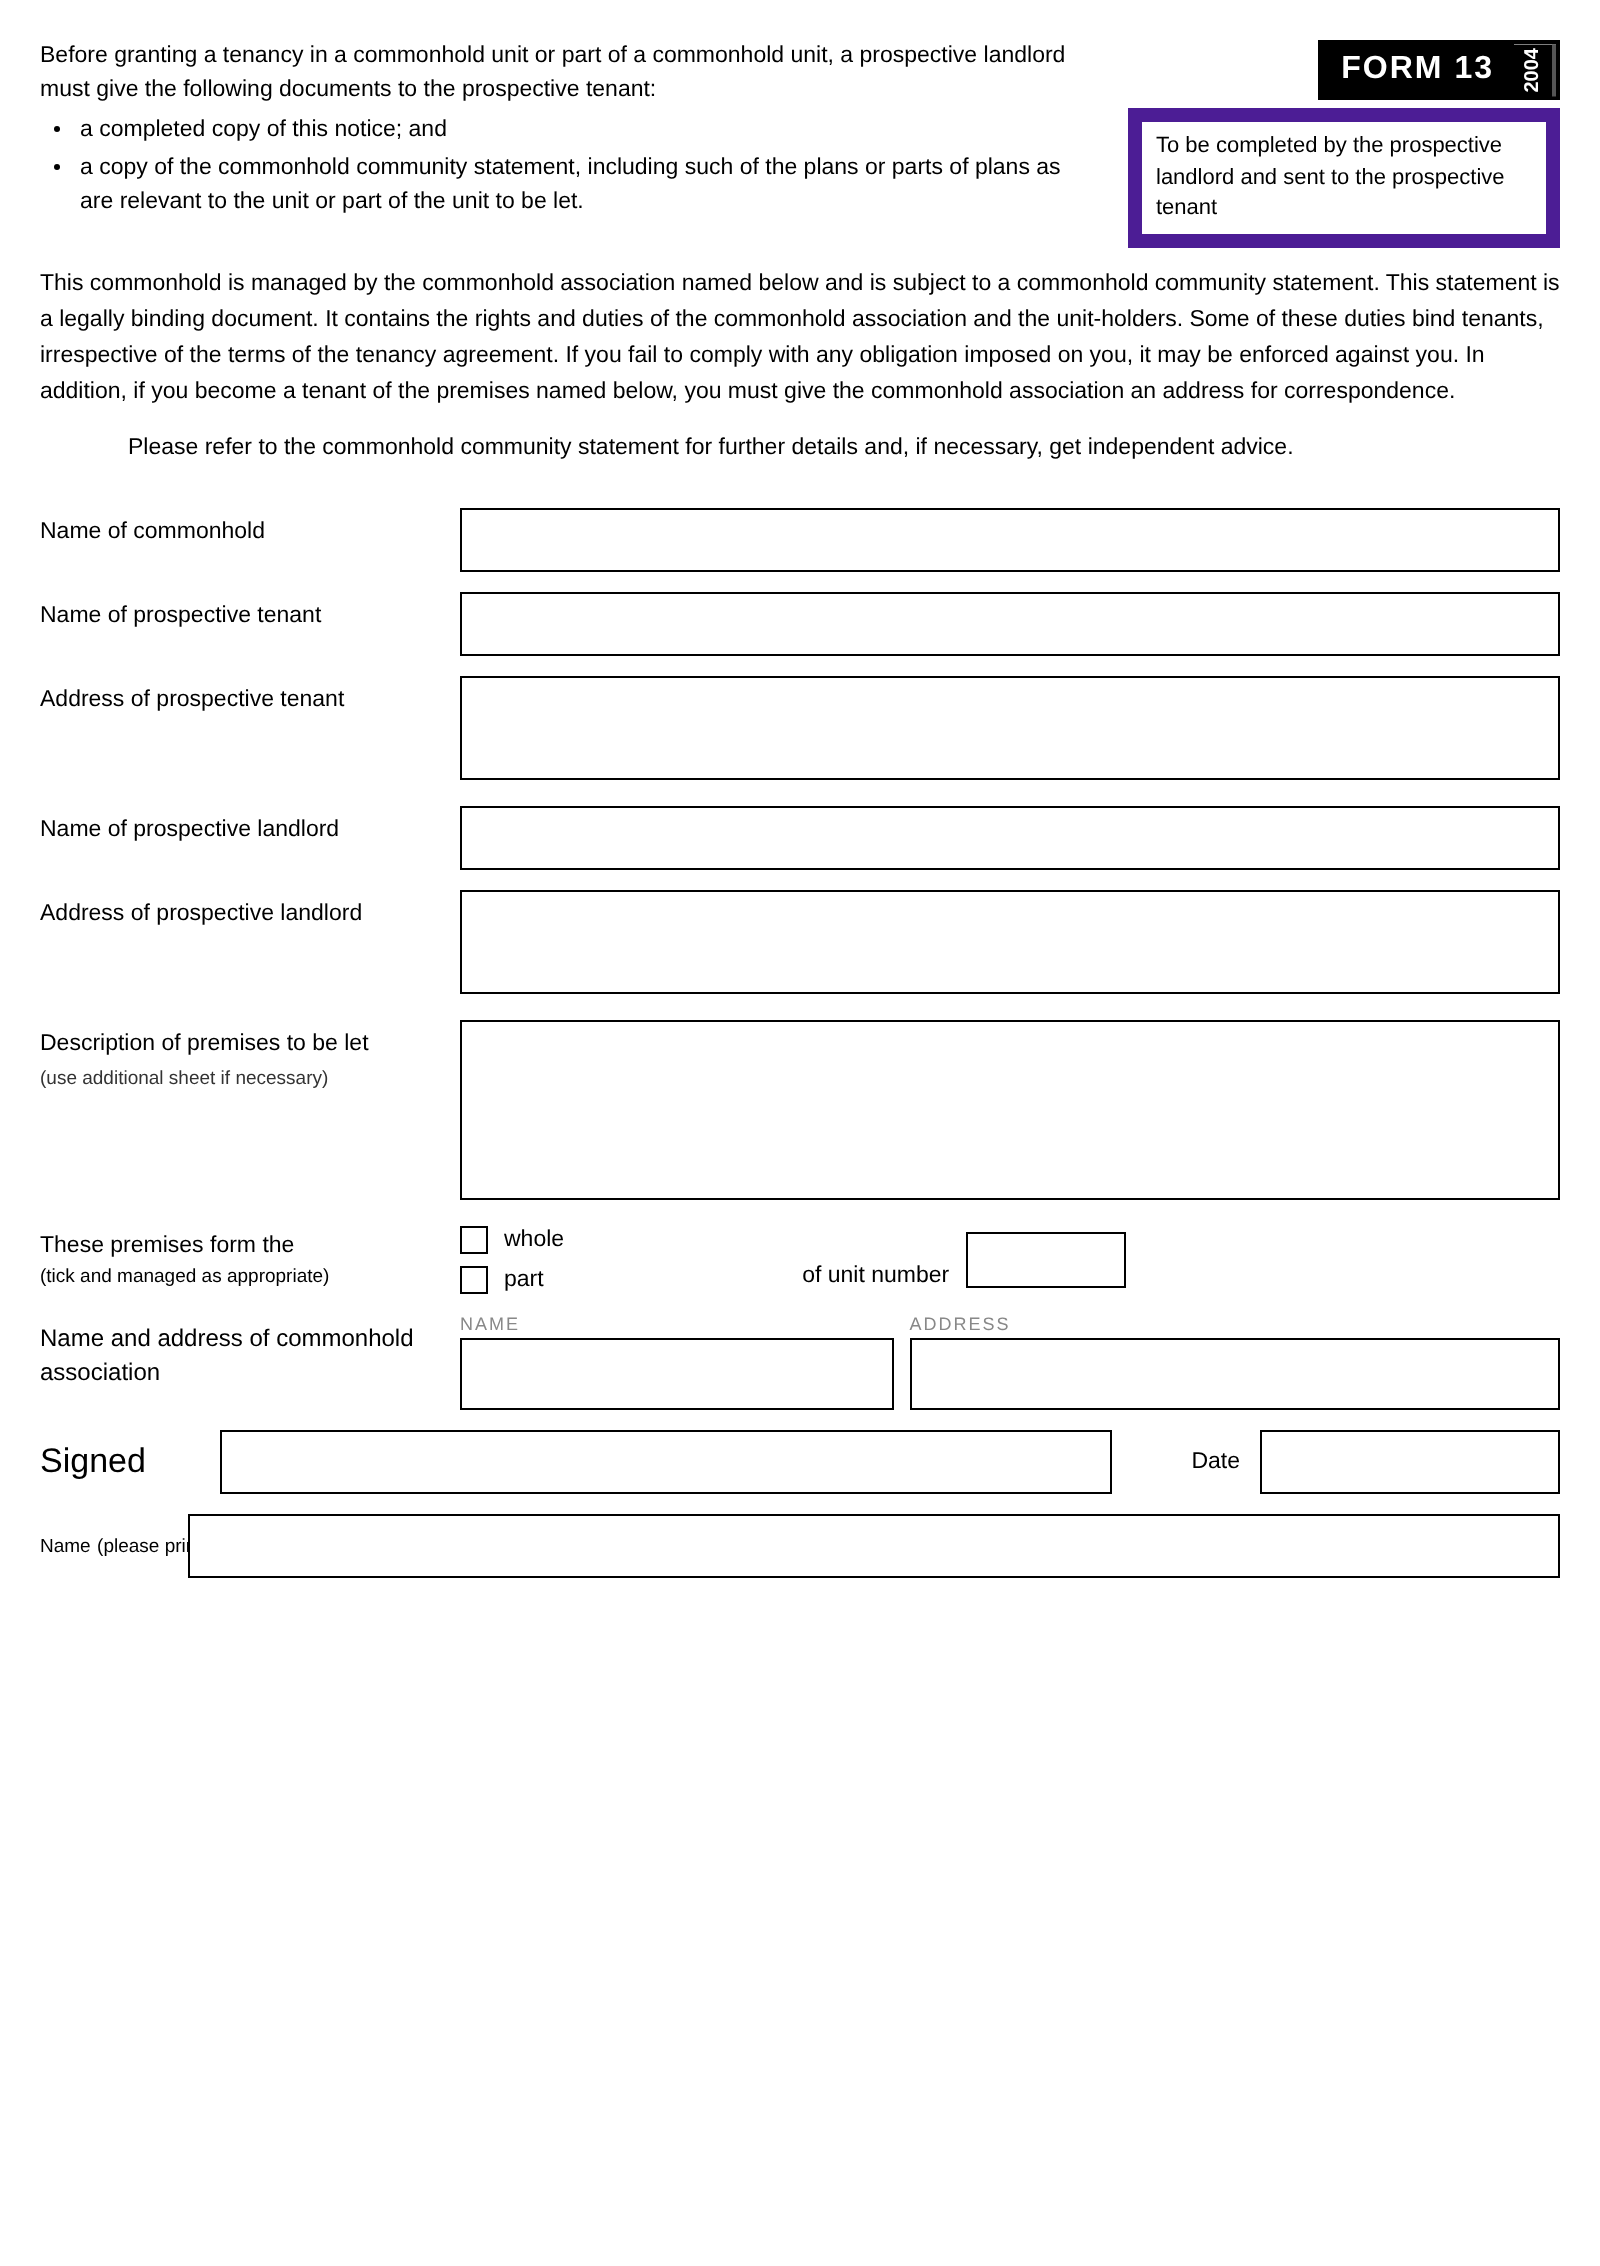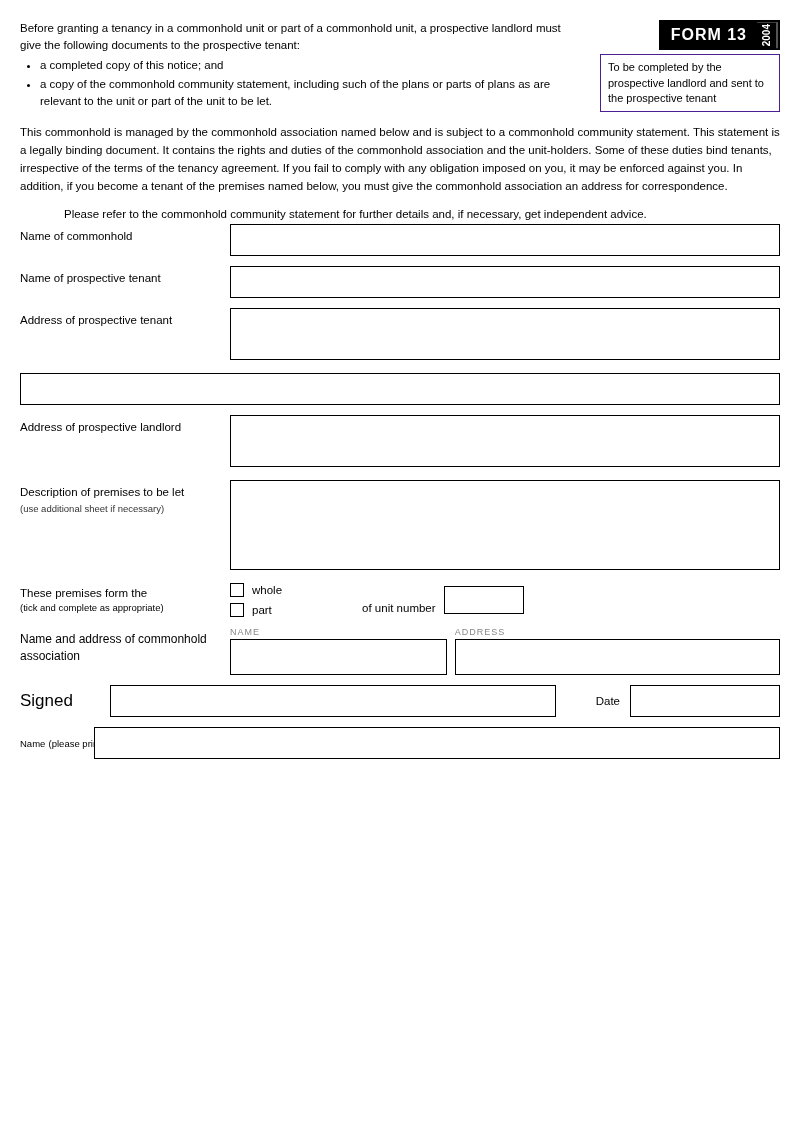--- a/index.html
+++ b/index.html
@@ -78,37 +78,37 @@
       font-weight: bold;
       padding: 2px 4px;
       display: flex;
       align-items: center;
       writing-mode: vertical-rl;
       transform: rotate(180deg);
       border-left: 2px solid #555;
     }
 
     .form-note-box {
-      border: 1px solid #4c1d95;
+      border: 7px solid #4c1d95;
       padding: 5px 7px;
       font-size: 11px;
       line-height: 1.4;
-      width: 180px;
+      width: 216px;
     }
 
     .body-text {
       font-size: 11.5px;
       line-height: 1.55;
       margin-bottom: 10px;
     }
 
     .advice-text {
       font-size: 11.5px;
       line-height: 1.55;
-      margin-bottom: 1px;
+      margin-bottom: 21px;
       padding-left: 44px;
     }
 
     .form-row {
       display: flex;
       align-items: flex-start;
       margin-bottom: 10px;
     }
 
     .form-label {
@@ -348,21 +348,21 @@
       border: 1px solid #000;
       padding: 4px;
       font-size: 11px;
       background: #fff;
       outline: none;
     }
 
     .checkbox-with-unit {
       display: flex;
       align-items: center;
-      gap: 80px;
+      gap: 119px;
     }
   </style>
 </head>
 <body>
 
 <div class="header-area">
   <div class="title-block">
     <div class="intro-text">
       <span>Before granting a tenancy in a commonhold unit or part of a commonhold unit, a prospective landlord must give the following documents to the prospective tenant:</span>
       <ul>
@@ -398,20 +398,21 @@
 </div>
 
 <div class="form-row">
   <div class="form-label">Address of prospective tenant</div>
   <div class="form-input-area">
     <textarea class="text-input-medium" style=""></textarea>
   </div>
 </div>
 
 <div class="form-row">
+  <div class="form-label">Name of prospective landlord</div>
   <div class="form-input-area">
     <input type="text" class="text-input" style="">
   </div>
 </div>
 
 <div class="form-row">
   <div class="form-label">Address of prospective landlord</div>
   <div class="form-input-area">
     <textarea class="text-input-medium" style=""></textarea>
   </div>
@@ -423,21 +424,21 @@
     <span class="sublabel">(use additional sheet if necessary)</span>
   </div>
   <div class="form-input-area">
     <textarea class="text-input-tall" style=""></textarea>
   </div>
 </div>
 
 <div class="checkbox-row">
   <div class="checkbox-label">
     <span>These premises form the</span>
-    <span class="sublabel">(tick and complete as appropriate)</span>
+    <span class="sublabel">(tick and managed as appropriate)</span>
   </div>
   <div class="checkbox-options">
     <div class="checkbox-with-unit">
       <div style="display:flex;flex-direction:column;gap:6px;">
         <div class="checkbox-option">
           <input type="checkbox" style="">
           <span>whole</span>
         </div>
         <div class="checkbox-option">
           <input type="checkbox" style="">

